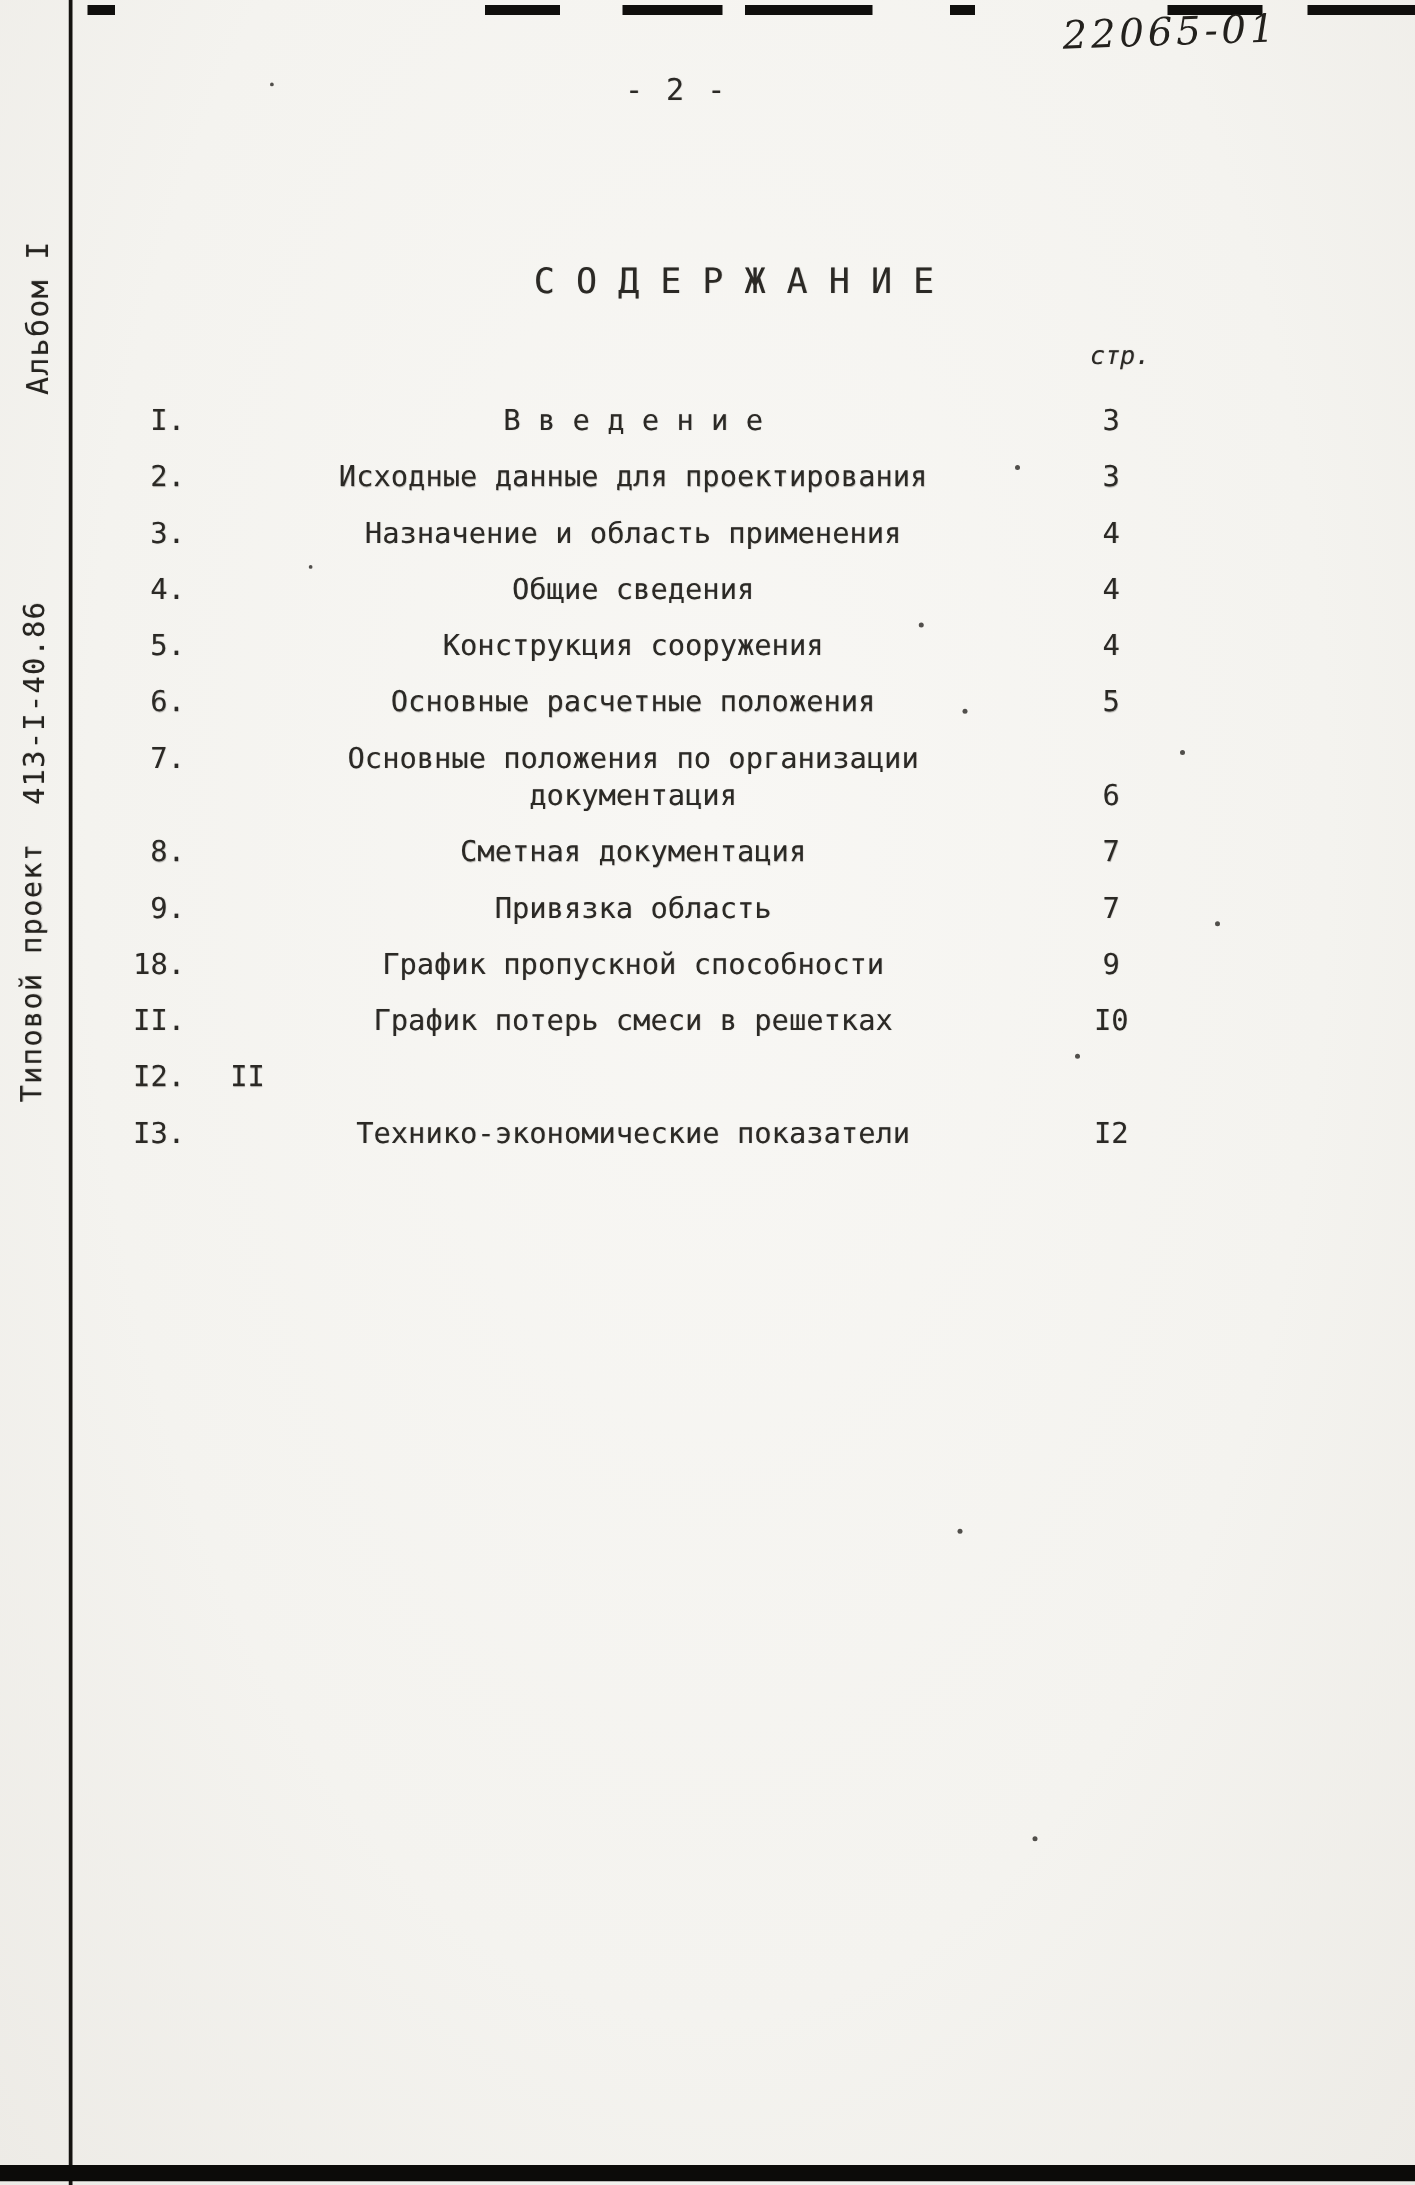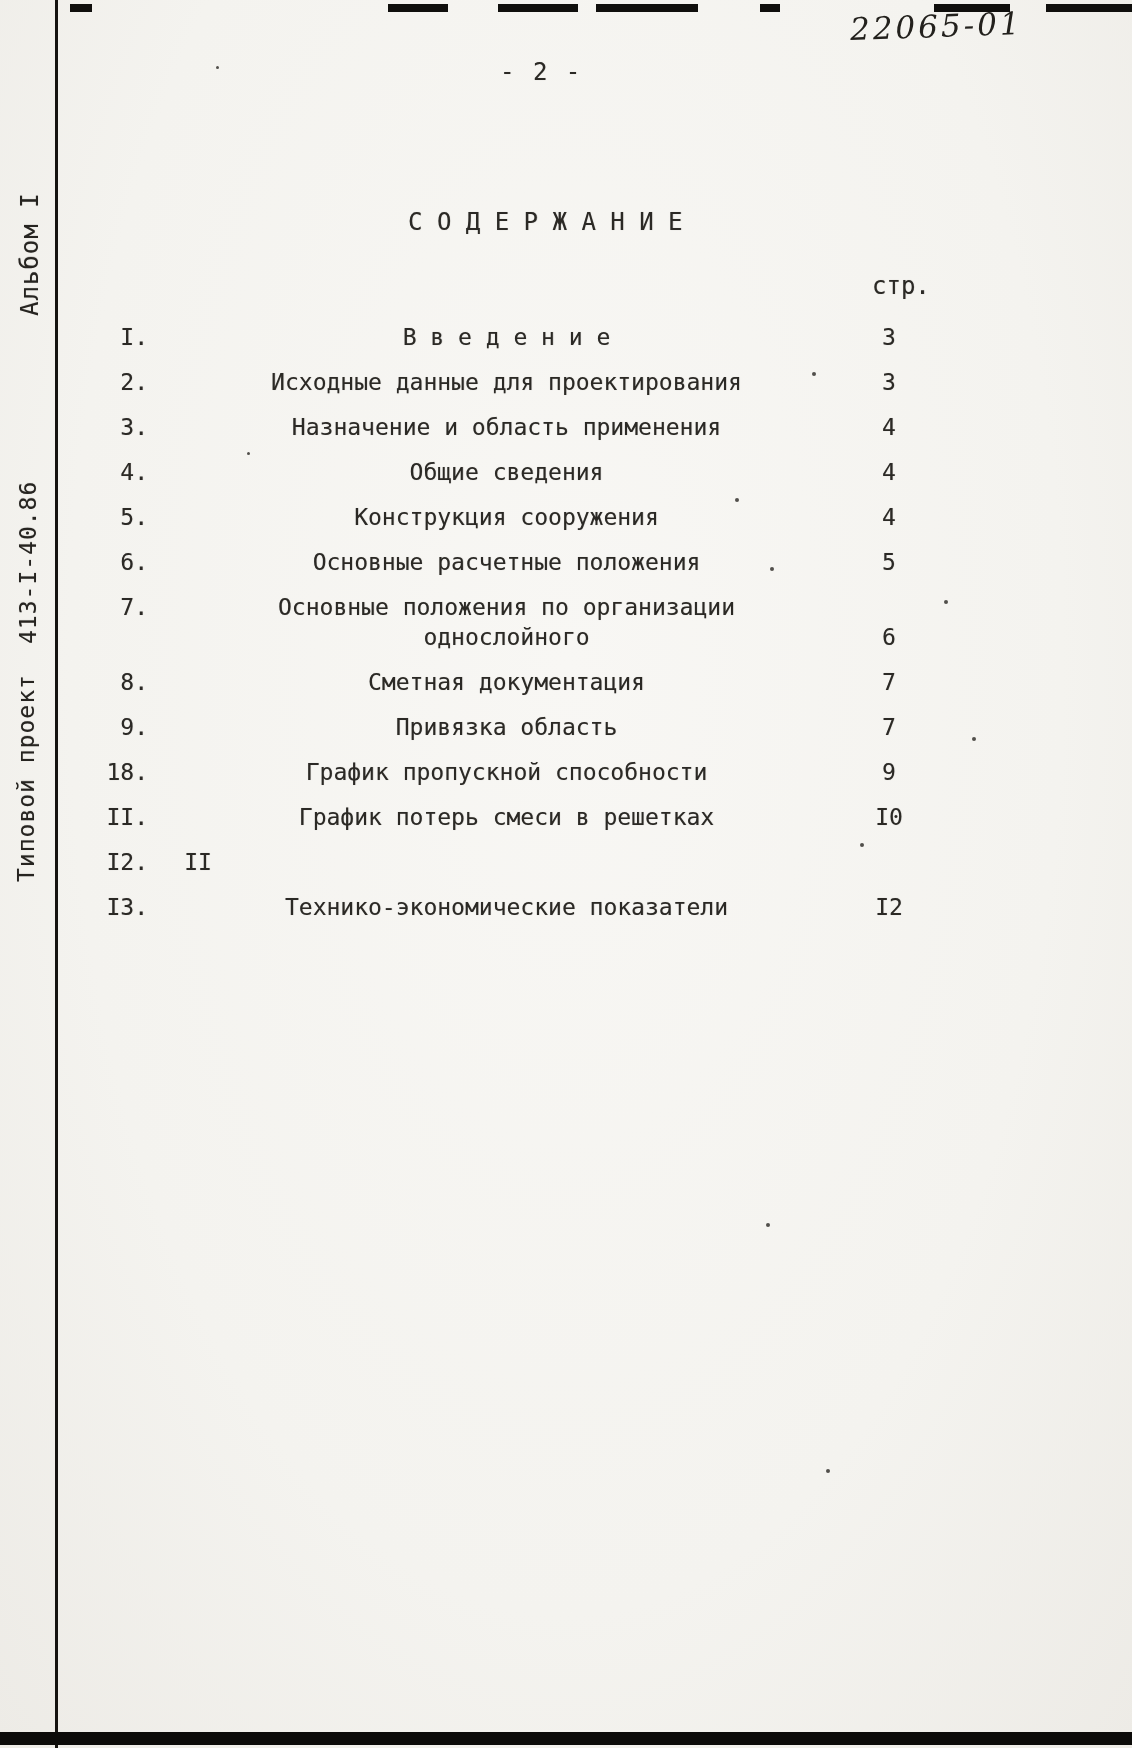--- a/index.html
+++ b/index.html
@@ -49,28 +49,29 @@
   }
 
   .page-number {
     position: absolute;
     left: 500px; top: 58px;
     font-size: 24px; letter-spacing: 2px;
   }
 
   .doc-title {
     position: absolute;
-    left: 408px; top: 208px;
-    font-size: 24px;
+    left: 427px; top: 208px;
+    font-size: 28px;
   }
 
   .page-col-label {
     position: absolute;
     left: 872px; top: 272px;
-    font-size: 24px;
+    font-size: 20px;
+    font-style: italic;
   }
 
   
   .toc {
     position: absolute;
     left: 100px; top: 322px;
     width: 818px;
     font-size: 23px;
     line-height: 30px;
   }
@@ -141,21 +142,21 @@
 
     <div class="toc-row">
       <span class="toc-num">6.</span>
       <span class="toc-title">Основные расчетные положения</span>
       <span class="toc-page">5</span>
     </div>
 
     <div class="toc-row">
       <span class="toc-num">7.</span>
       <span class="toc-title">Основные положения по организации
-однослойного</span>
+документация</span>
       <span class="toc-page">6</span>
     </div>
 
     <div class="toc-row">
       <span class="toc-num">8.</span>
       <span class="toc-title">Сметная документация</span>
       <span class="toc-page">7</span>
     </div>
 
     <div class="toc-row">

